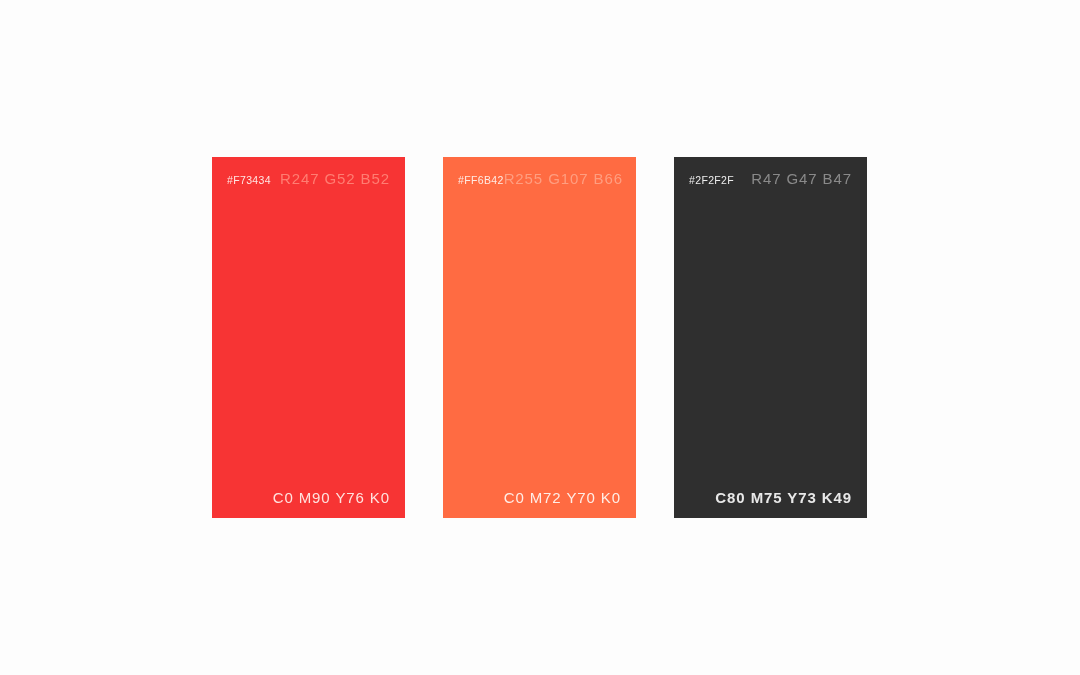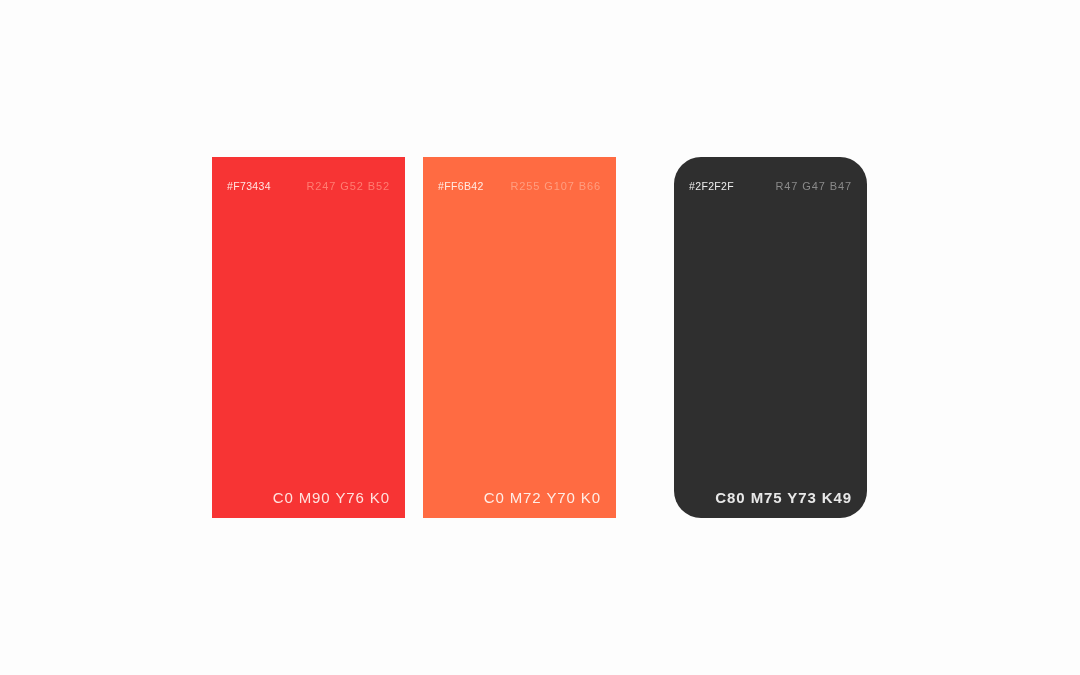--- a/index.html
+++ b/index.html
@@ -19,29 +19,29 @@
     width: 1080px;
     height: 675px;
   }
 
   .swatch-card {
     position: absolute;
     top: 157px;
     width: 193px;
     height: 361px;
     box-sizing: border-box;
-    padding: 23px 15px 12px 15px;
+    padding: 13px 15px 12px 15px;
     display: flex;
     flex-direction: column;
     justify-content: space-between;
   }
 
   .card-1 { left: 212px; }
-  .card-2 { left: 423px; }
-  .card-3 { left: 674px; border-radius: 27px; }
+  .card-2 { left: 443px; }
+  .card-3 { left: 674px; }
 
   .card-top-row {
     display: flex;
     flex-direction: row;
     align-items: baseline;
     justify-content: space-between;
     width: 100%;
   }
 
   .card-bottom-row {
@@ -51,21 +51,21 @@
     width: 100%;
   }
 
   .hex-label {
     font-size: 10.5px;
     letter-spacing: 0.35px;
     white-space: nowrap;
   }
 
   .rgb-label {
-    font-size: 11px;
+    font-size: 15px;
     letter-spacing: 0.9px;
     white-space: nowrap;
   }
 
   .cmyk-label {
     font-size: 15px;
     letter-spacing: 0.9px;
     white-space: nowrap;
   }
 </style>

